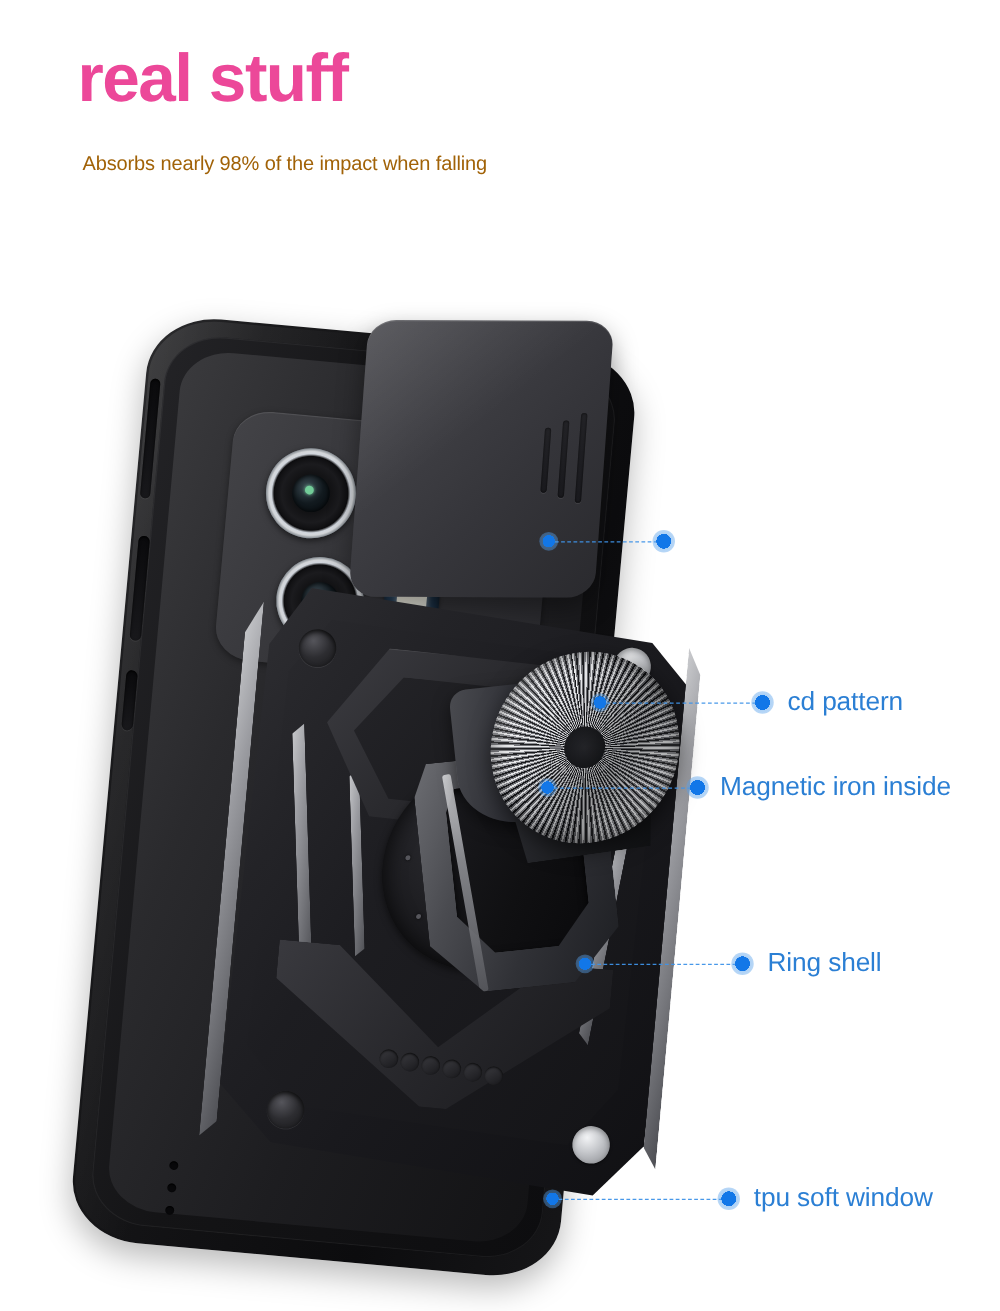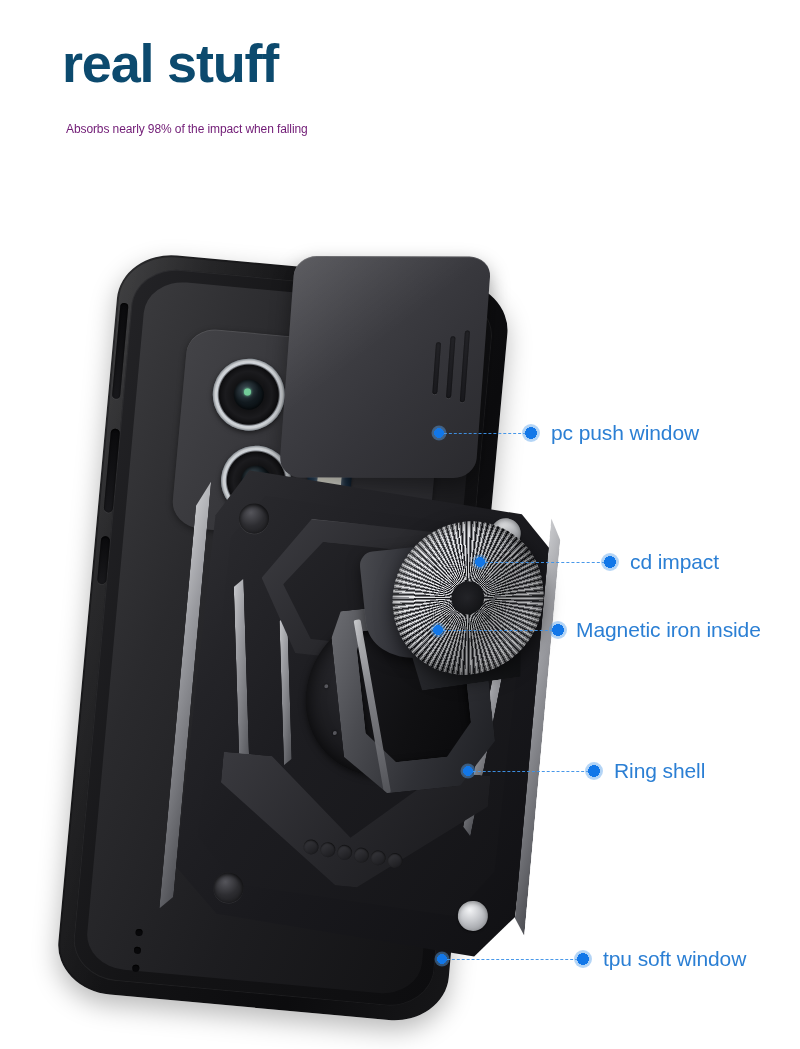--- a/index.html
+++ b/index.html
@@ -6,30 +6,30 @@
   body{
     width:800px;height:1049px;position:relative;overflow:hidden;
     font-family:"Liberation Sans","DejaVu Sans",sans-serif;
     -webkit-font-smoothing:antialiased;
   }
   .stage{position:absolute;inset:0;background:#ffffff;}
 
   
   .hdr{position:absolute;left:62px;top:36px;width:700px;}
   .title{
-    font-size:54px;font-weight:700;color:#0c4a6e;letter-spacing:-1.2px;
+    font-size:54px;font-weight:700;color:#ec4899;letter-spacing:-1.2px;
     line-height:1.02;margin:0;white-space:nowrap;
   }
   .subtitle{
     font-size:37px;font-weight:400;color:#1f1f1f;letter-spacing:-0.6px;
     line-height:1.15;margin:16px 0 0 4px;white-space:nowrap;
   }
   .blurb{margin:30px 0 0 4px;}
   .blurb-line{
-    font-size:12px;font-weight:400;color:#701a75;letter-spacing:-0.1px;
+    font-size:16px;font-weight:400;color:#a16207;letter-spacing:-0.1px;
     line-height:1.42;white-space:nowrap;
   }
 
   
   .product{position:absolute;left:0;top:250px;width:800px;height:799px;}
 
   
   .phone-wrap{
     position:absolute;left:86px;top:18px;width:420px;height:760px;
     transform:rotate(5.2deg);transform-origin:50% 50%;
@@ -386,25 +386,24 @@
       <div class="cd-barrel"></div>
       <div class="cd-clip"></div>
       <div class="cd-disc"></div>
     </div>
   </div>
 
   <div class="callout" id="callout-layer">
       <div class="lead" style="left: 439px; top: 433px; width: 92px; transform: rotate(0deg);"></div>
       <div class="dot small" style="left: 439px; top: 433px; --c: #1277e8;"></div>
       <div class="dot" style="left: 531px; top: 433px; --c: #1277e8;"></div>
-      <div class="lbl" style="left: 551px; top: 433px; color: rgb(43, 127, 212);">pc push window</div>
       <div class="lead" style="left: 480px; top: 562px; width: 130px; transform: rotate(0deg);"></div>
       <div class="dot small" style="left: 480px; top: 562px; --c: #1277e8;"></div>
       <div class="dot" style="left: 610px; top: 562px; --c: #1277e8;"></div>
-      <div class="lbl" style="left: 630px; top: 562px; color: rgb(43, 127, 212);">cd impact</div>
+      <div class="lbl" style="left: 630px; top: 562px; color: rgb(43, 127, 212);">cd pattern</div>
       <div class="lead" style="left: 438px; top: 630px; width: 120px; transform: rotate(0deg);"></div>
       <div class="dot small" style="left: 438px; top: 630px; --c: #1277e8;"></div>
       <div class="dot" style="left: 558px; top: 630px; --c: #1277e8;"></div>
       <div class="lbl" style="left: 576px; top: 630px; color: rgb(43, 127, 212);">Magnetic iron inside</div>
       <div class="lead" style="left: 468px; top: 771px; width: 126px; transform: rotate(0deg);"></div>
       <div class="dot small" style="left: 468px; top: 771px; --c: #1277e8;"></div>
       <div class="dot" style="left: 594px; top: 771px; --c: #1277e8;"></div>
       <div class="lbl" style="left: 614px; top: 771px; color: rgb(43, 127, 212);">Ring shell</div>
       <div class="lead" style="left: 442px; top: 959px; width: 141px; transform: rotate(0deg);"></div>
       <div class="dot small" style="left: 442px; top: 959px; --c: #1277e8;"></div>

